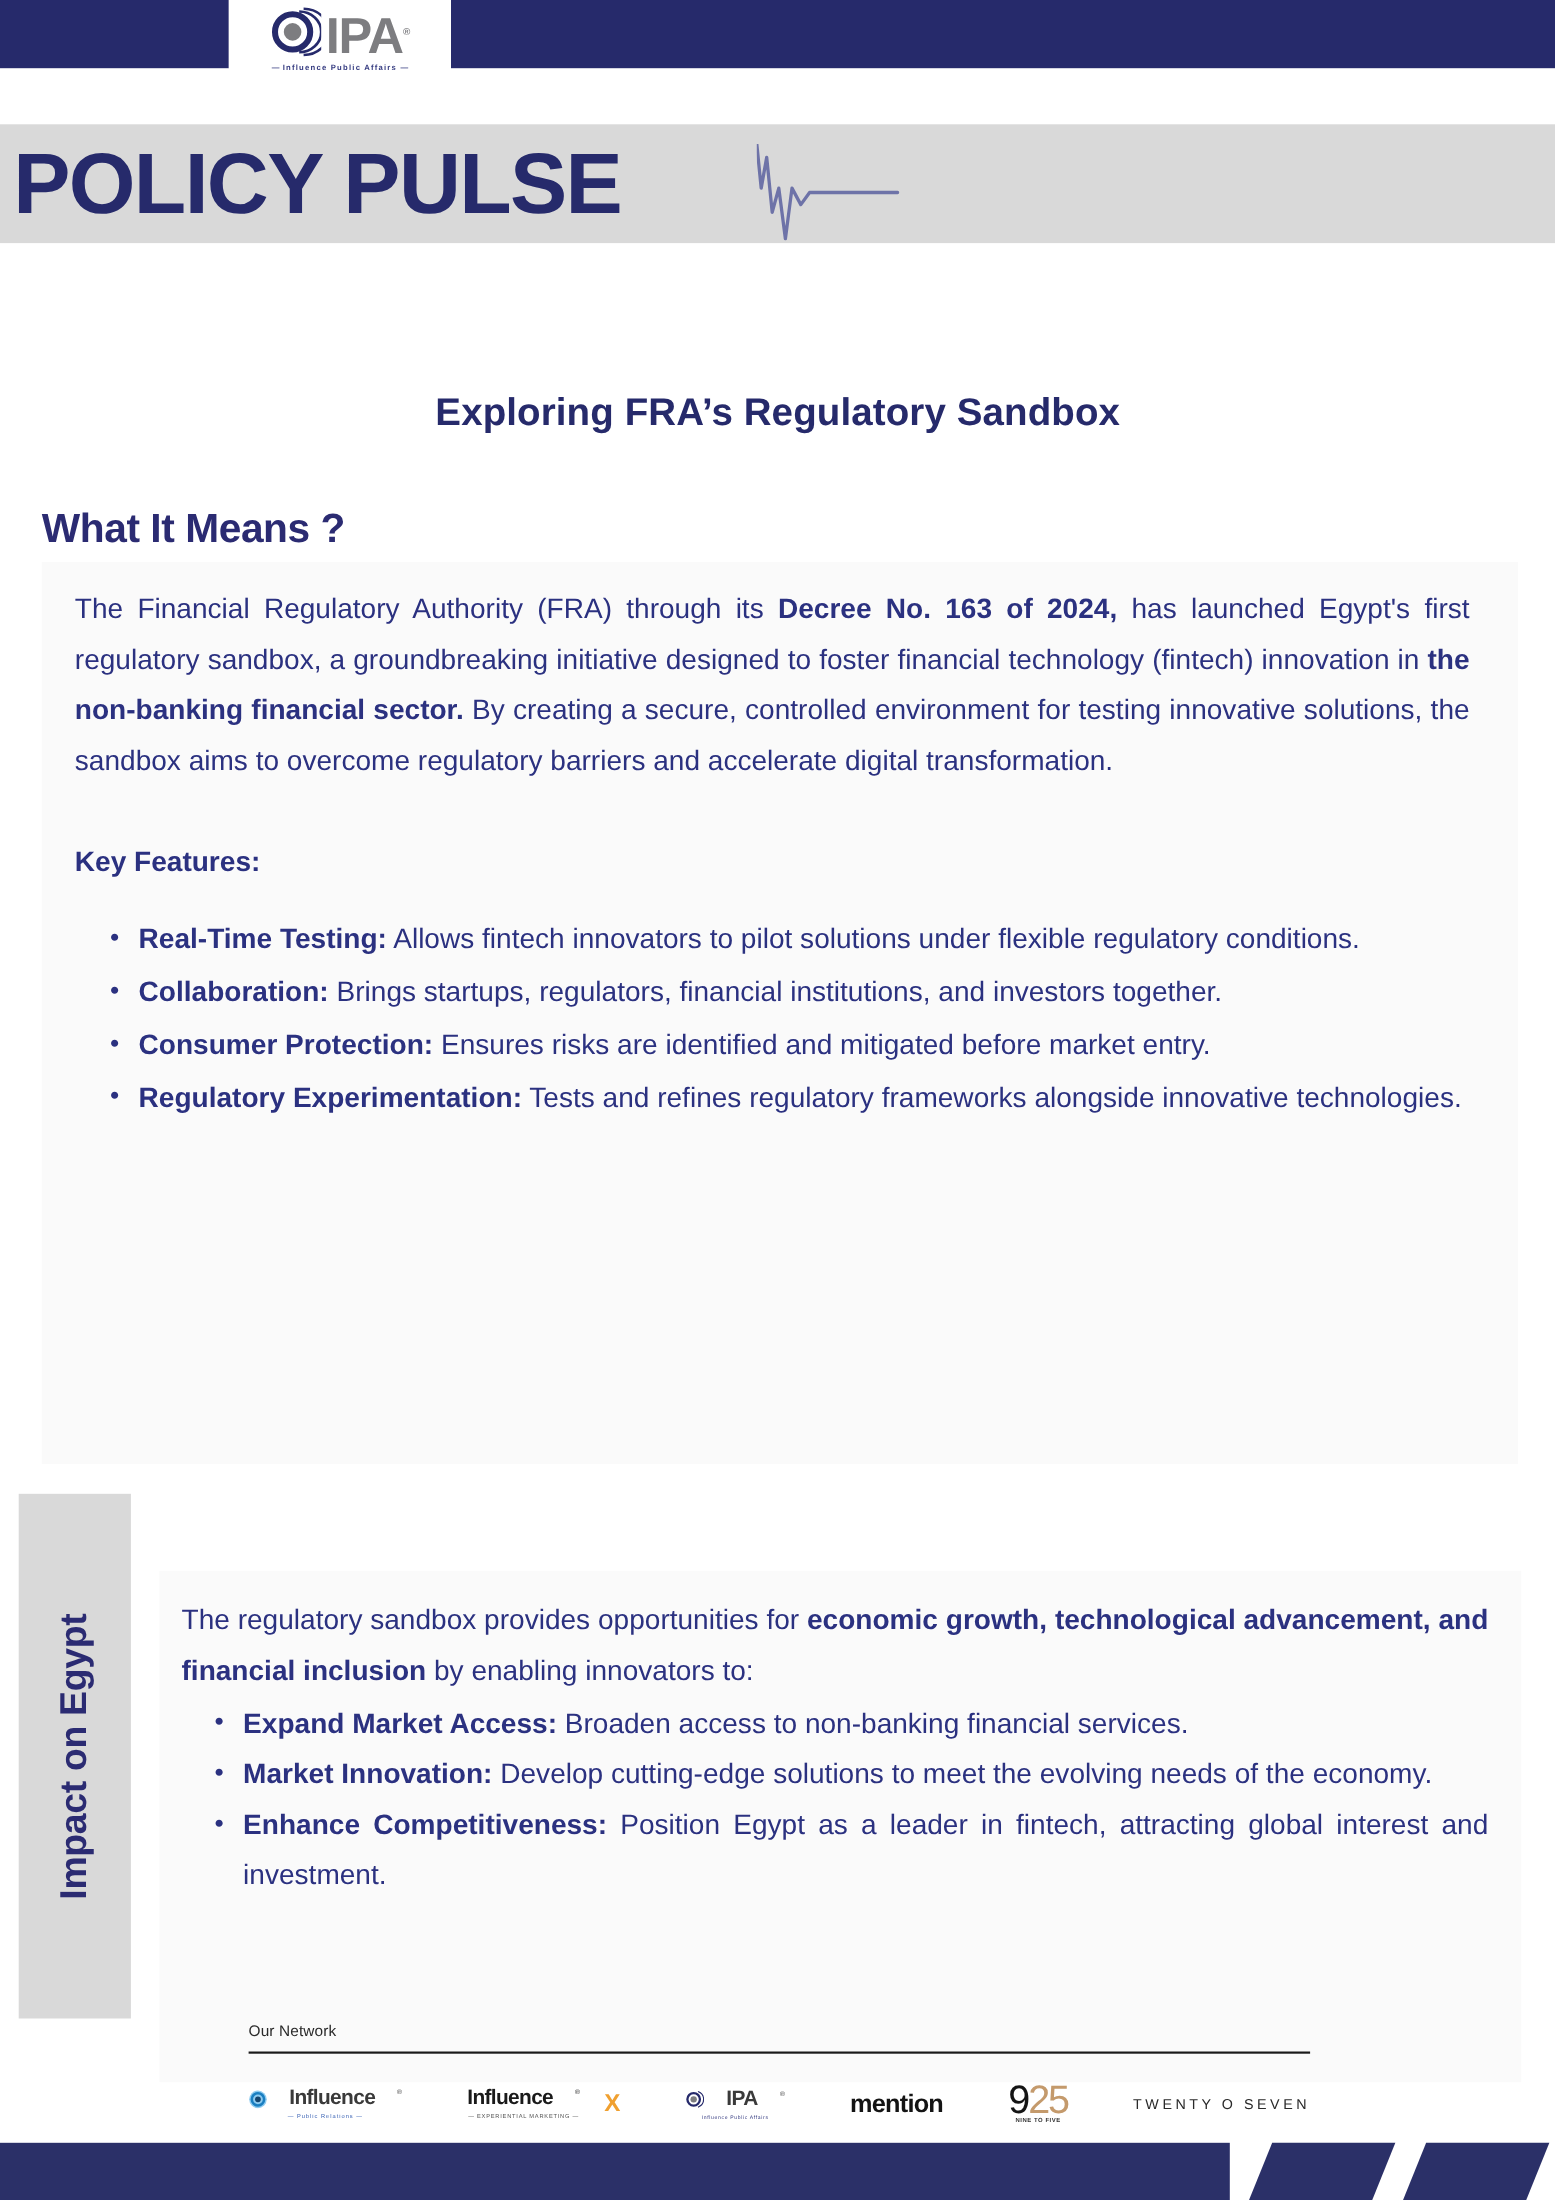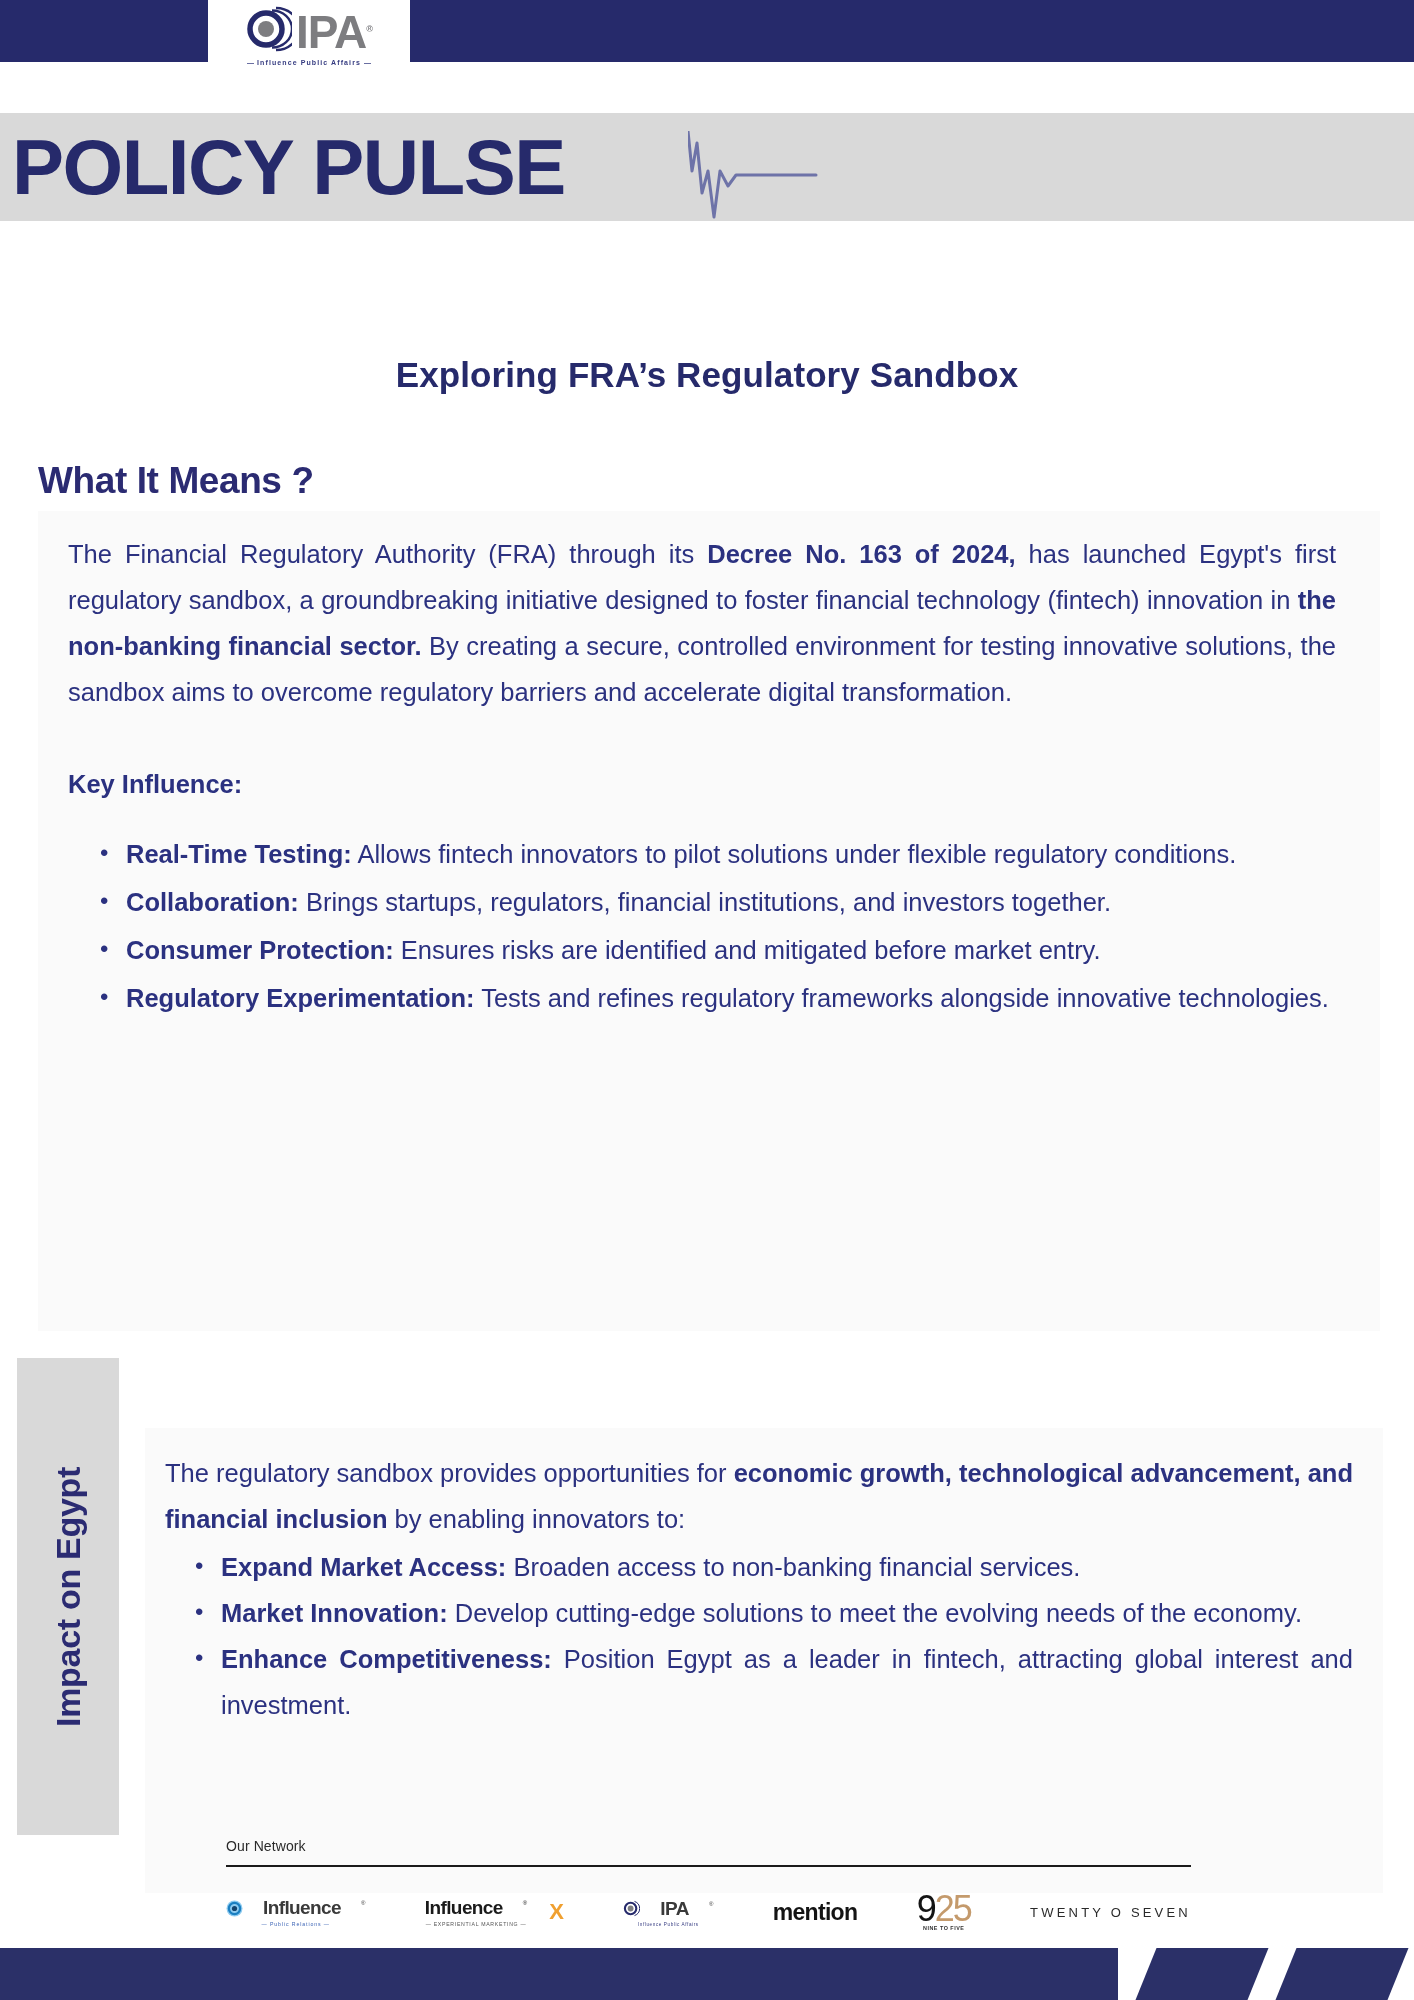--- a/index.html
+++ b/index.html
@@ -181,21 +181,21 @@
   </svg>
 </div>
 
 <div class="article-title">Exploring FRA’s Regulatory Sandbox</div>
 
 <div class="section-heading">What It Means ?</div>
 
 <div class="content-box">
   <p class="body-text"><span>The Financial Regulatory Authority (FRA)  through its </span><b>Decree No. 163 of 2024,</b><span> has launched Egypt's first regulatory sandbox, a groundbreaking initiative designed to foster financial technology (fintech) innovation in </span><b>the non-banking financial sector.</b><span> By creating a secure, controlled environment for testing innovative solutions, the sandbox aims to overcome regulatory barriers and accelerate digital transformation.</span></p>
   <div class="spacer"></div>
-  <div class="key-features">Key Influence:</div>
+  <div class="key-features">Key Features:</div>
   <ul class="feature-list">
       <li><b>Real-Time Testing:</b><span> Allows fintech innovators to pilot solutions under flexible regulatory conditions.</span></li>
       <li><b>Collaboration:</b><span> Brings startups, regulators, financial institutions, and investors together.</span></li>
       <li><b>Consumer Protection:</b><span> Ensures risks are identified and mitigated before market entry.</span></li>
       <li><b>Regulatory Experimentation:</b><span> Tests and refines regulatory frameworks alongside innovative technologies.</span></li>
     </ul>
 </div>
 
 <div class="impact-tab">
   <div class="impact-tab-label">Impact on Egypt</div>

